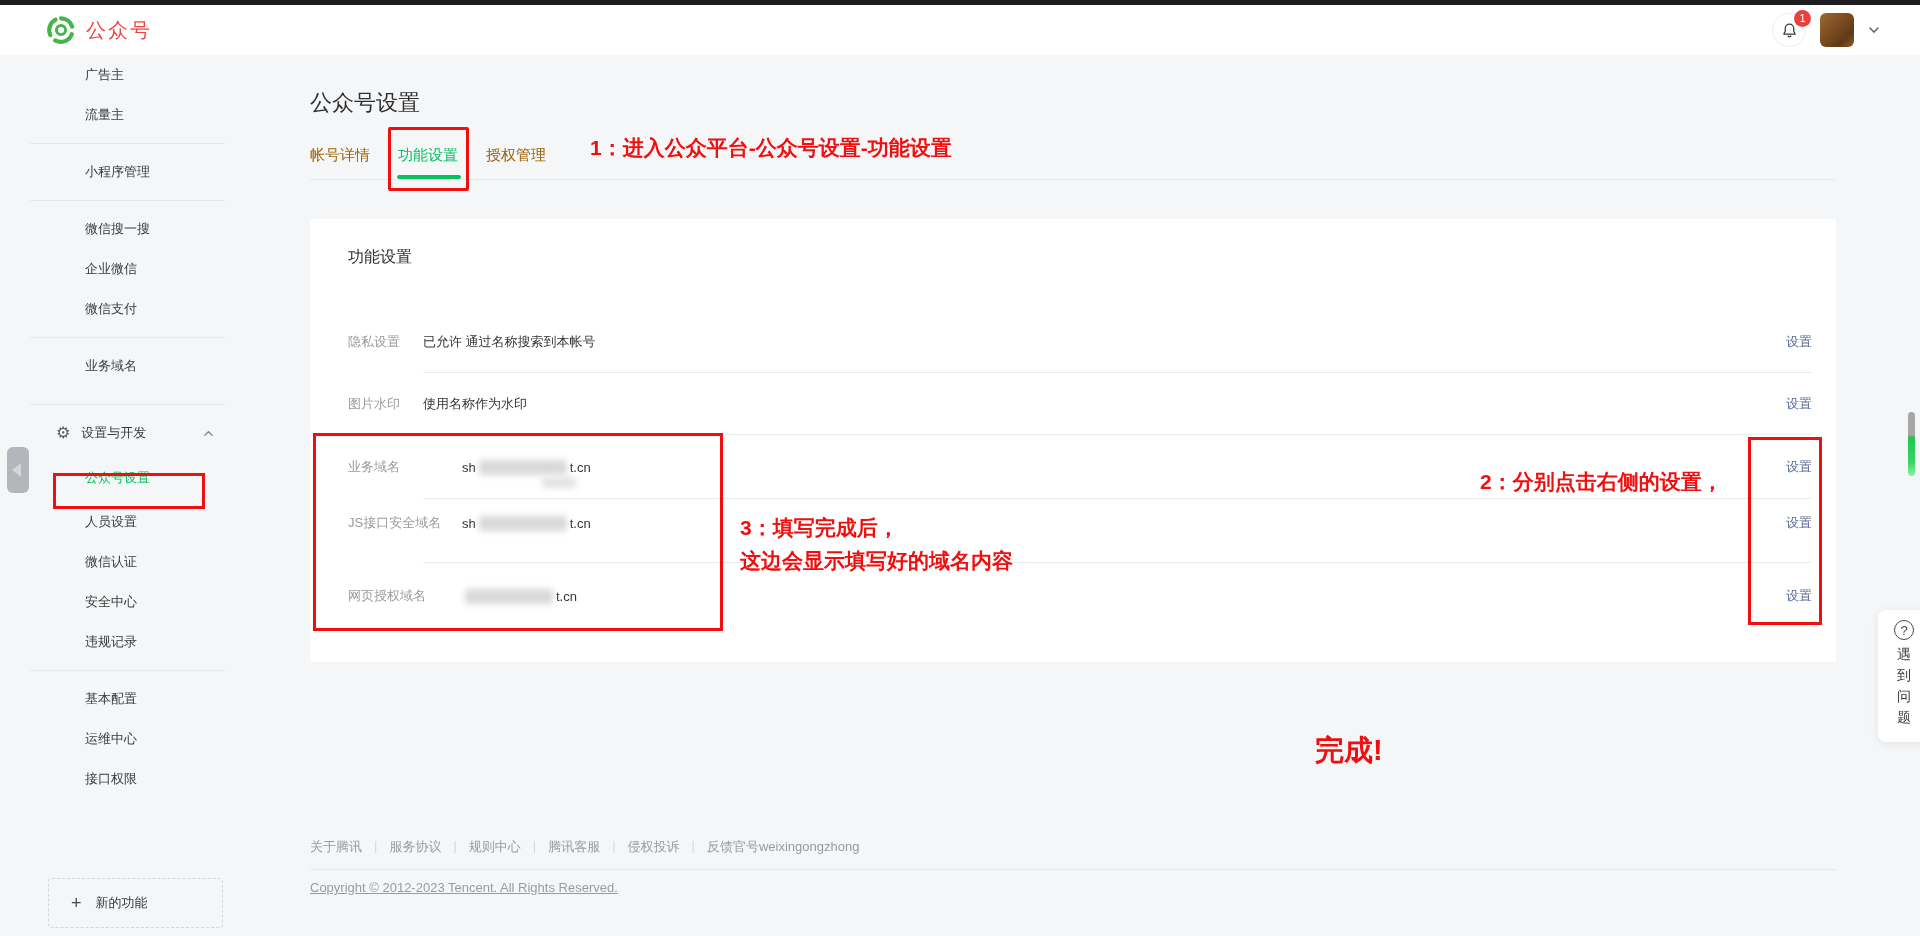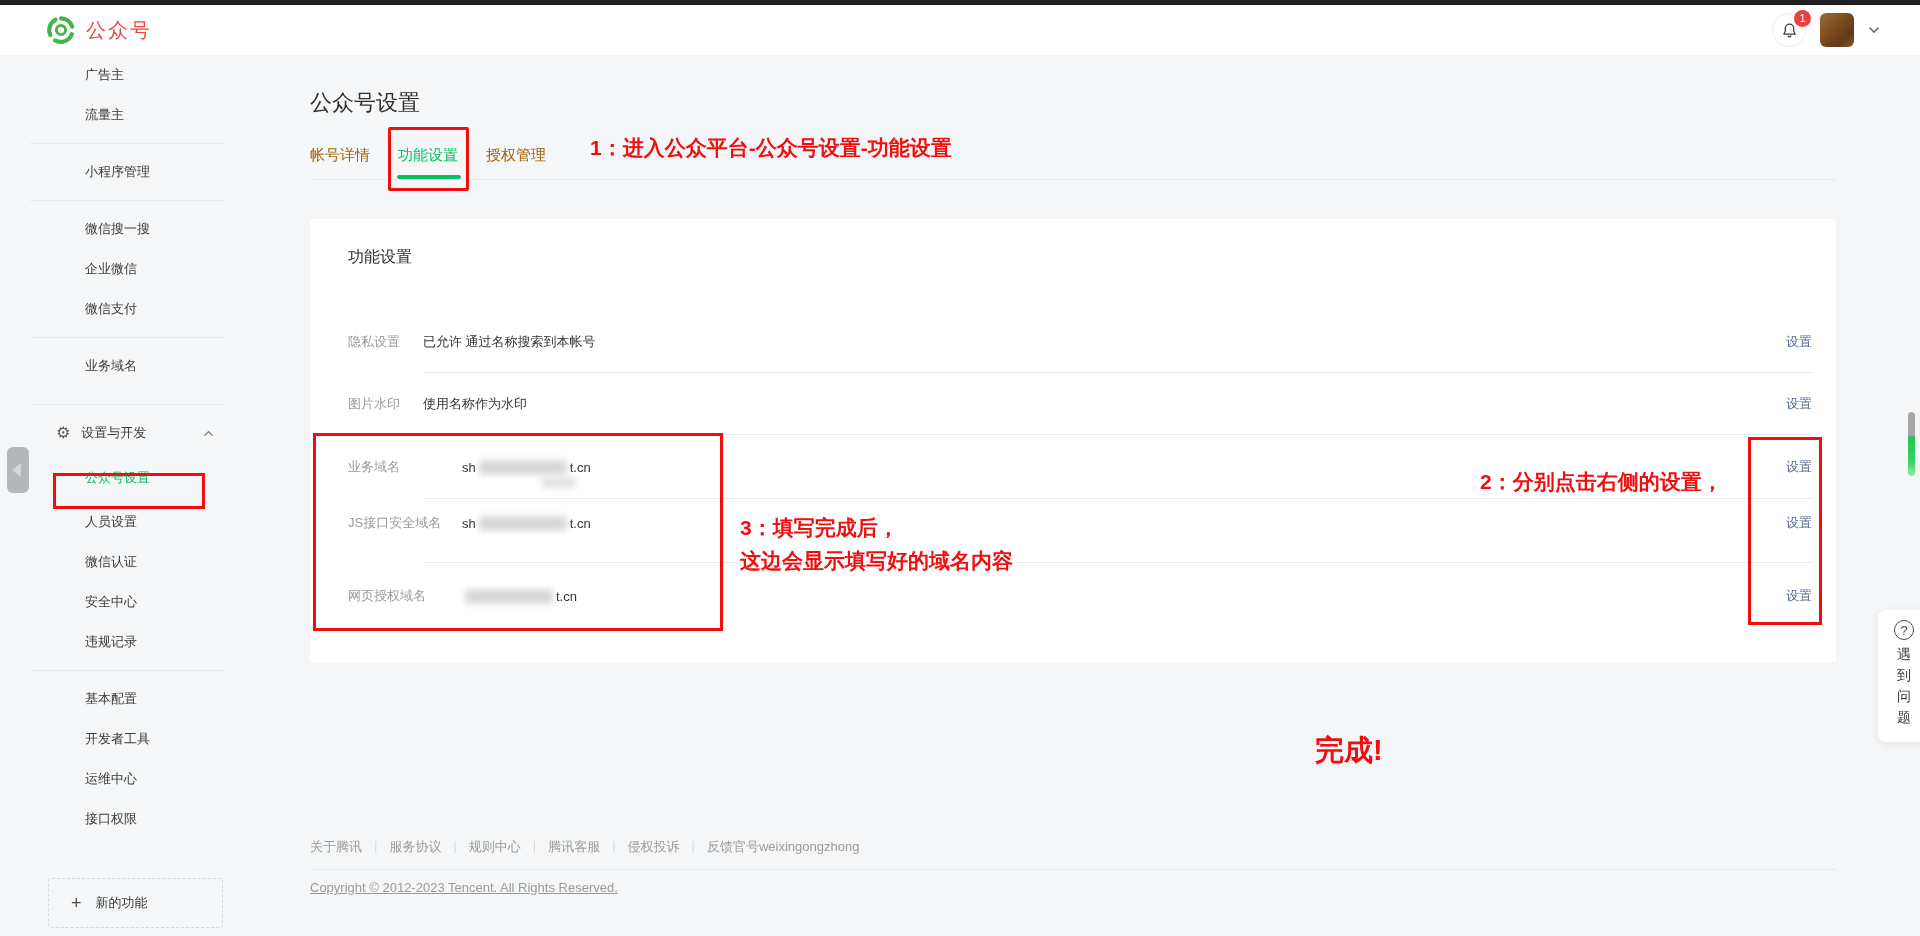--- a/index.html
+++ b/index.html
@@ -130,21 +130,20 @@
       <path d="M2 8 L6 4 L10 8" fill="none" stroke="#8a8a8a" stroke-width="1.5" stroke-linecap="round"></path>
     </svg>
   </div>
   <div class="side-item active mt5">公众号设置</div>
   <div class="side-item mt4">人员设置</div>
   <div class="side-item">微信认证</div>
   <div class="side-item">安全中心</div>
   <div class="side-item">违规记录</div>
   <div class="side-divider"></div>
   <div class="side-item mt4">基本配置</div>
-  <div class="side-item">开发者工具</div>
   <div class="side-item">运维中心</div>
   <div class="side-item">接口权限</div>
   <div class="new-feature">
     <span class="plus">+</span>
     <span>新的功能</span>
   </div>
 </div>
 
 <div class="collapse-handle">
   <div class="collapse-tri"></div>

